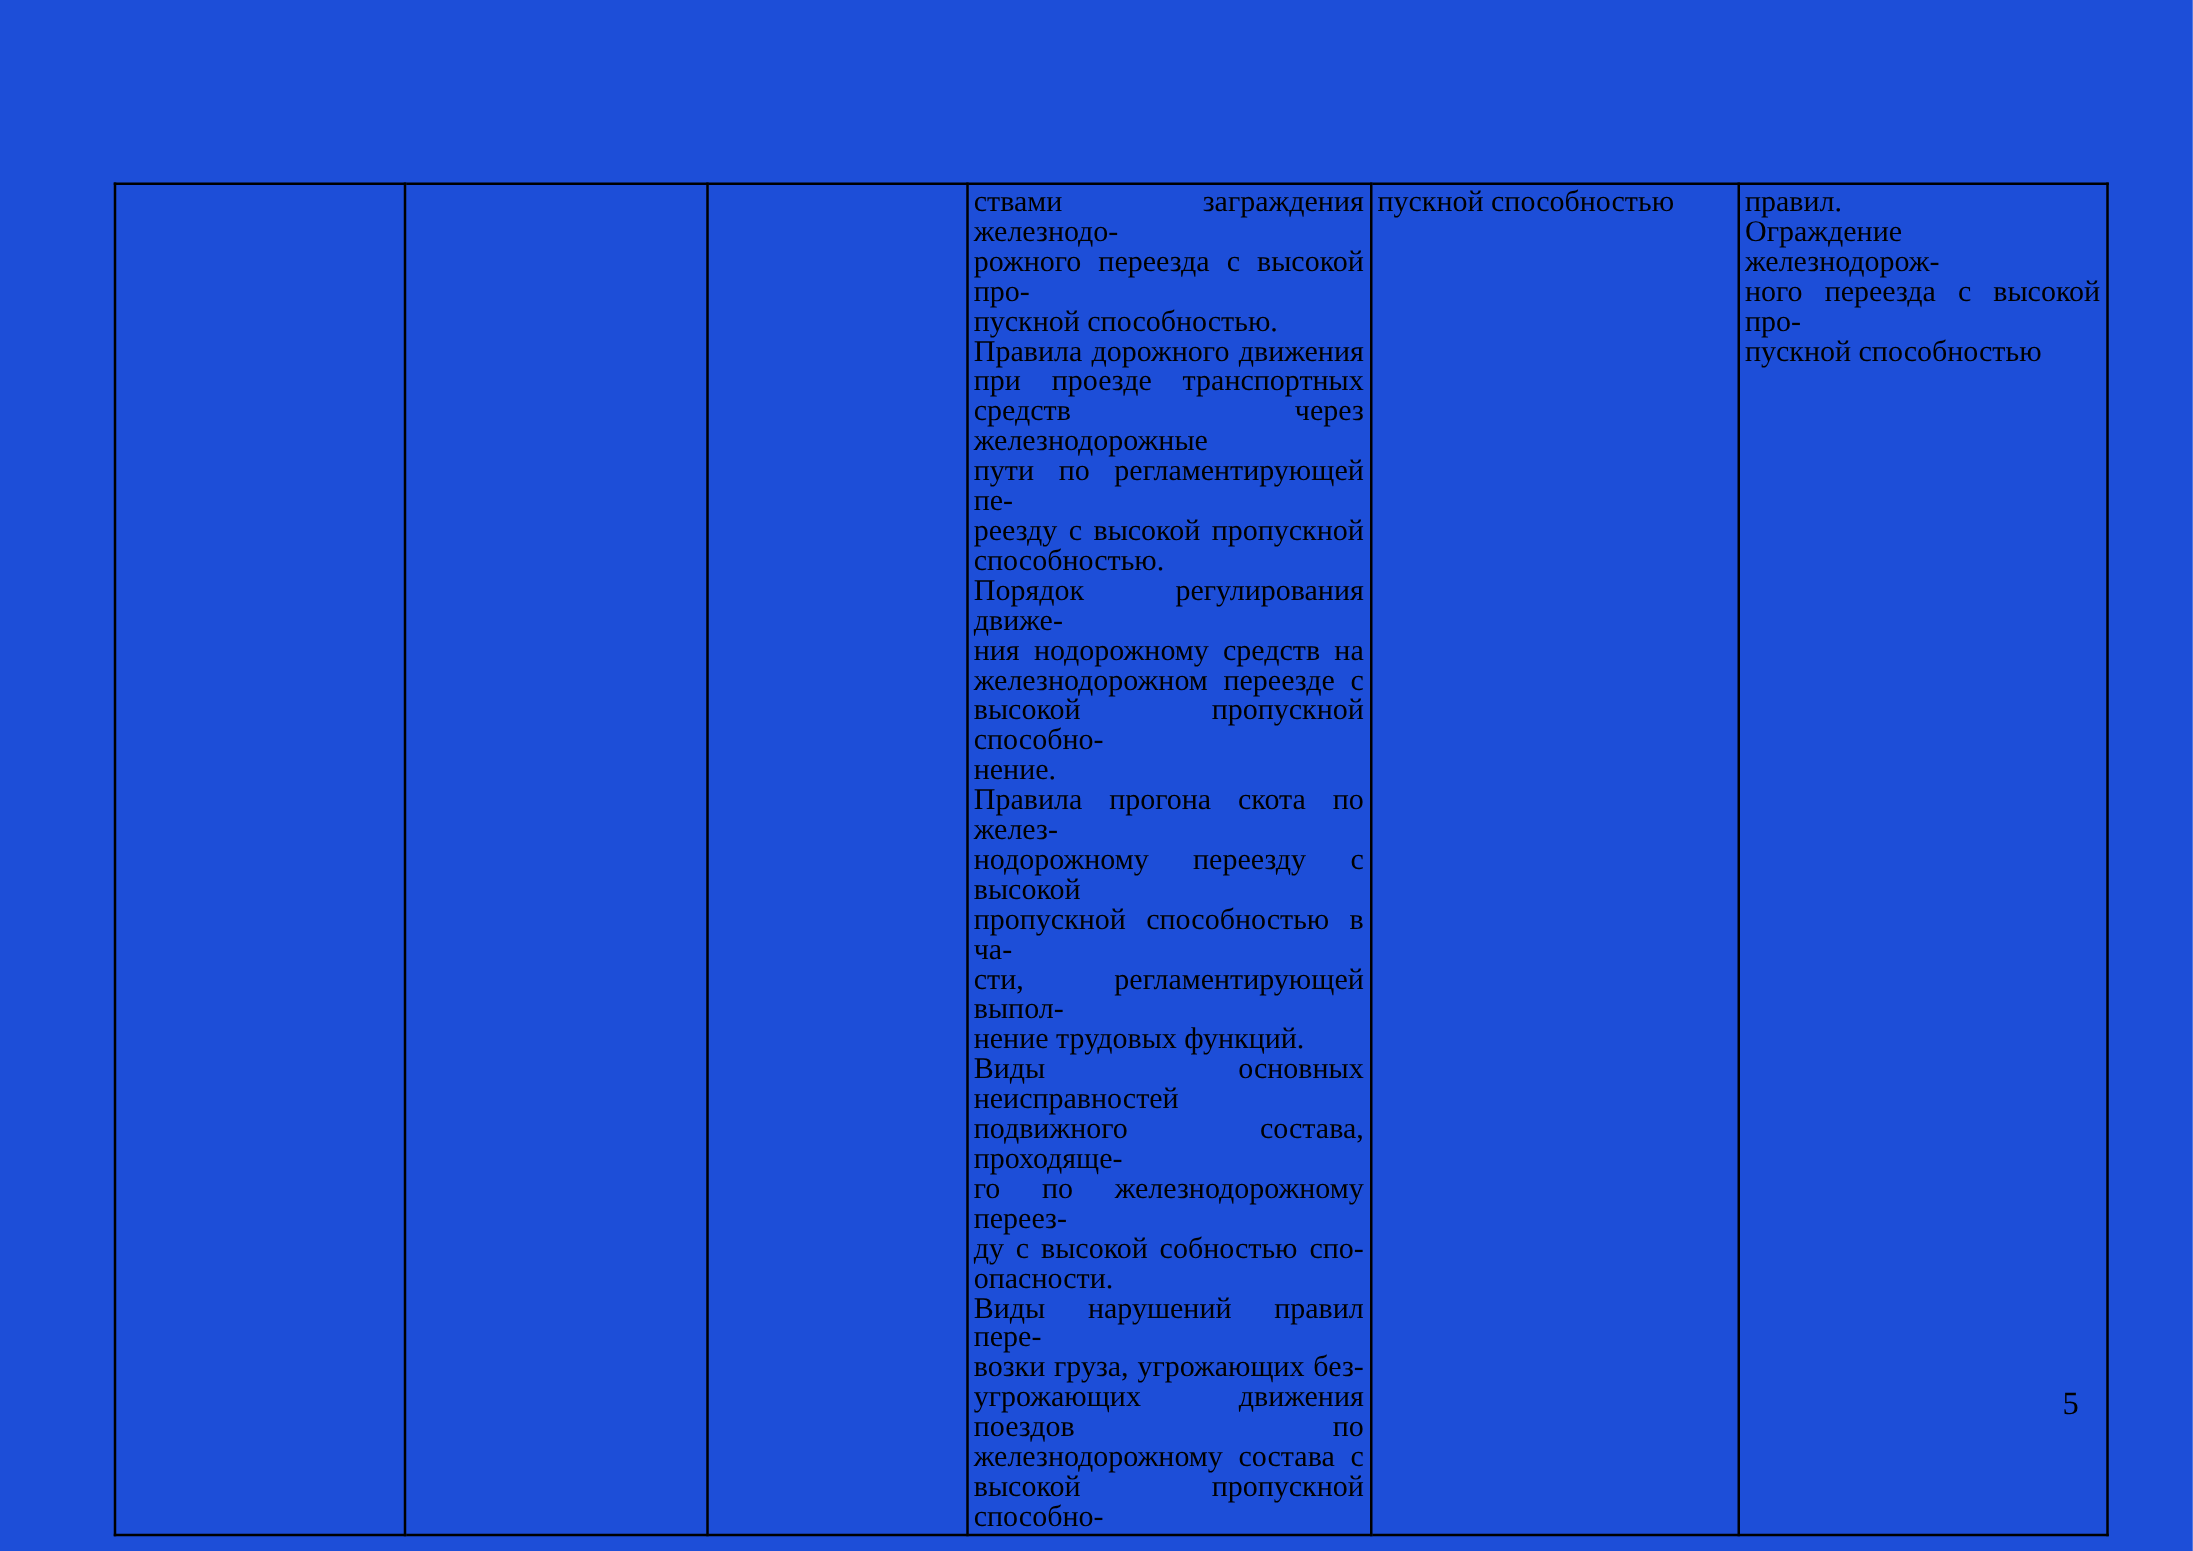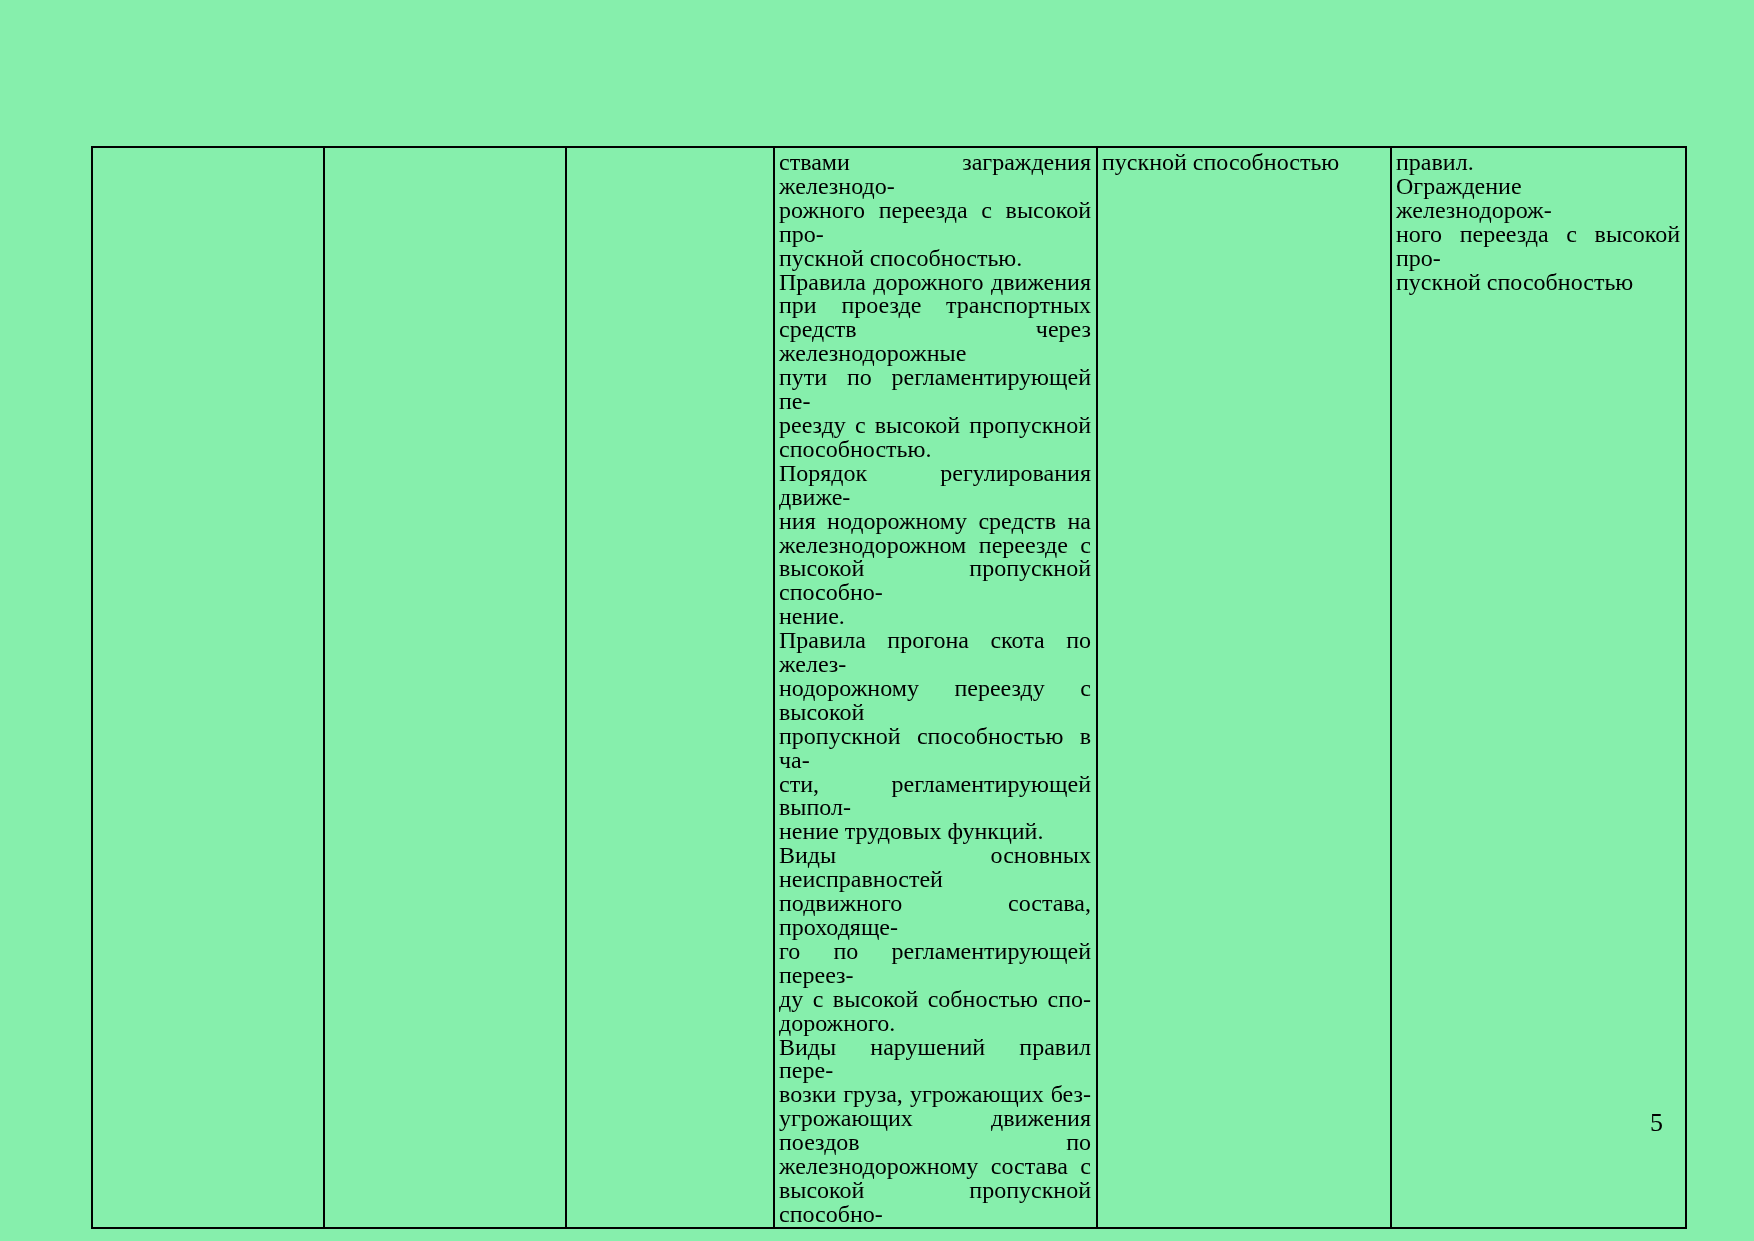--- a/index.html
+++ b/index.html
@@ -11,21 +11,21 @@
     height: 1241px;
     background: #ffffff;
     position: relative;
     font-family: "Liberation Serif", "DejaVu Serif", serif;
     color: #000000;
     overflow: hidden;
   }
   .page {
     position: absolute;
     inset: 0;
-    background: #86efac;
+    background: #1d4ed8;
     text-decoration: underline;
   }
   table.doc-table {
     position: absolute;
     left: 91px;
     top: 146px;
     width: 1594px;
     table-layout: fixed;
     border-collapse: collapse;
   }
@@ -100,23 +100,23 @@
             <div class="para">
               <div class="line">Правила прогона скота по желез-</div>
               <div class="line">нодорожному переезду с высокой</div>
               <div class="line">пропускной способностью в ча-</div>
               <div class="line">сти, регламентирующей выпол-</div>
               <div class="line para-end">нение трудовых функций.</div>
             </div>
             <div class="para">
               <div class="line">Виды основных неисправностей</div>
               <div class="line">подвижного состава, проходяще-</div>
-              <div class="line">го по регламентирующей переез-</div>
+              <div class="line">го по железнодорожному переез-</div>
               <div class="line">ду с высокой собностью спо-</div>
-              <div class="line para-end">дорожного.</div>
+              <div class="line para-end">опасности.</div>
             </div>
             <div class="para">
               <div class="line">Виды нарушений правил пере-</div>
               <div class="line">возки груза, угрожающих без-</div>
               <div class="line">угрожающих движения поездов по</div>
               <div class="line">железнодорожному состава с</div>
               <div class="line">высокой пропускной способно-</div>
             </div>
           </td>
         <td class="cell-5">

